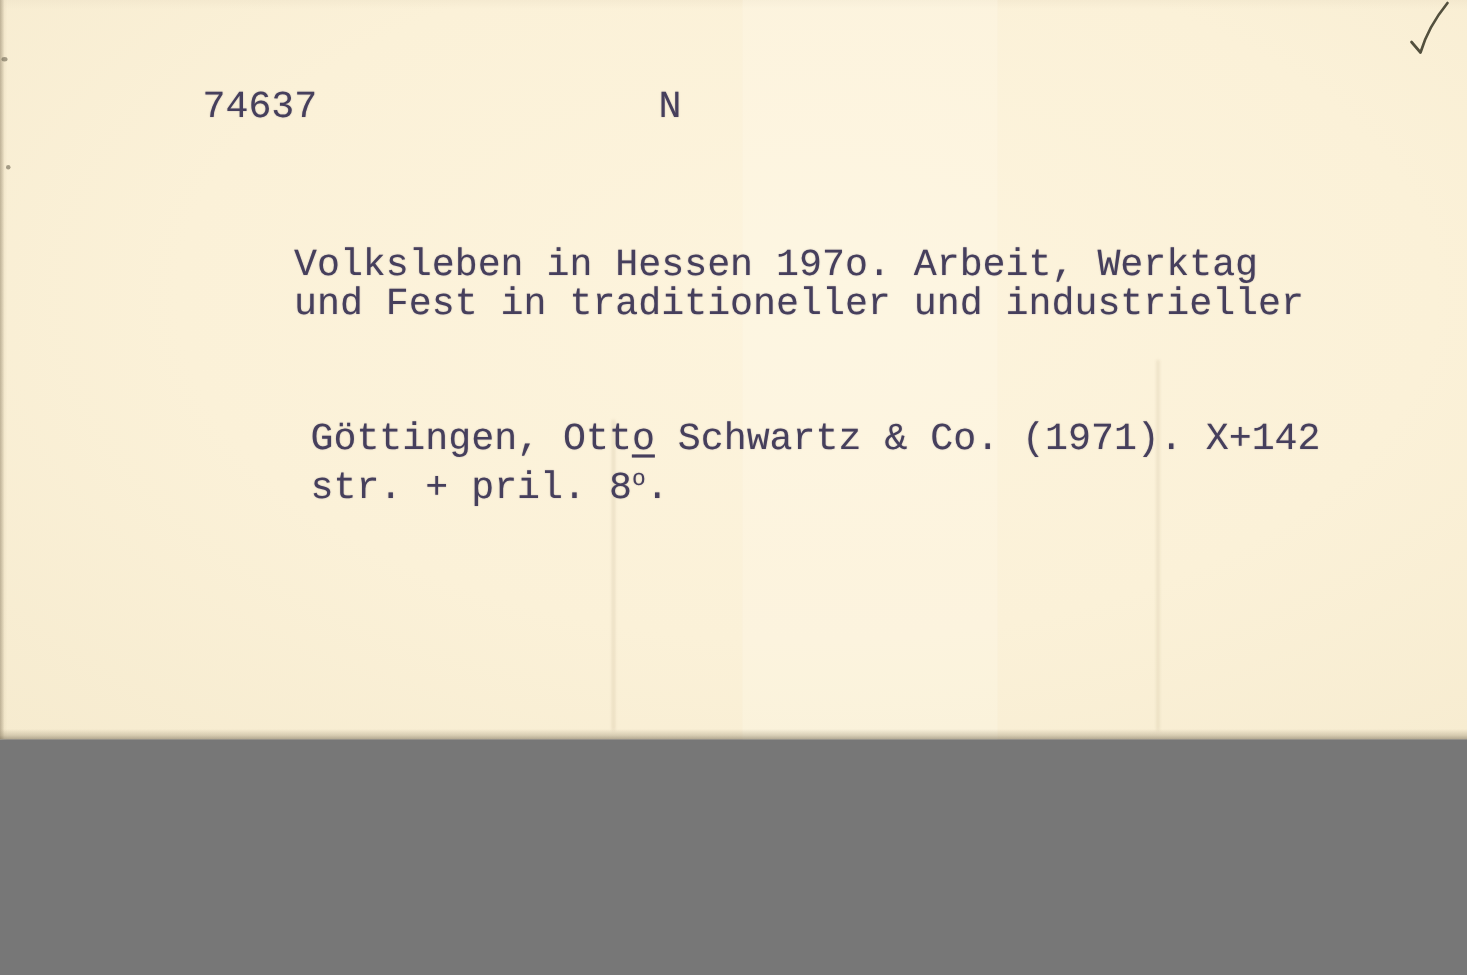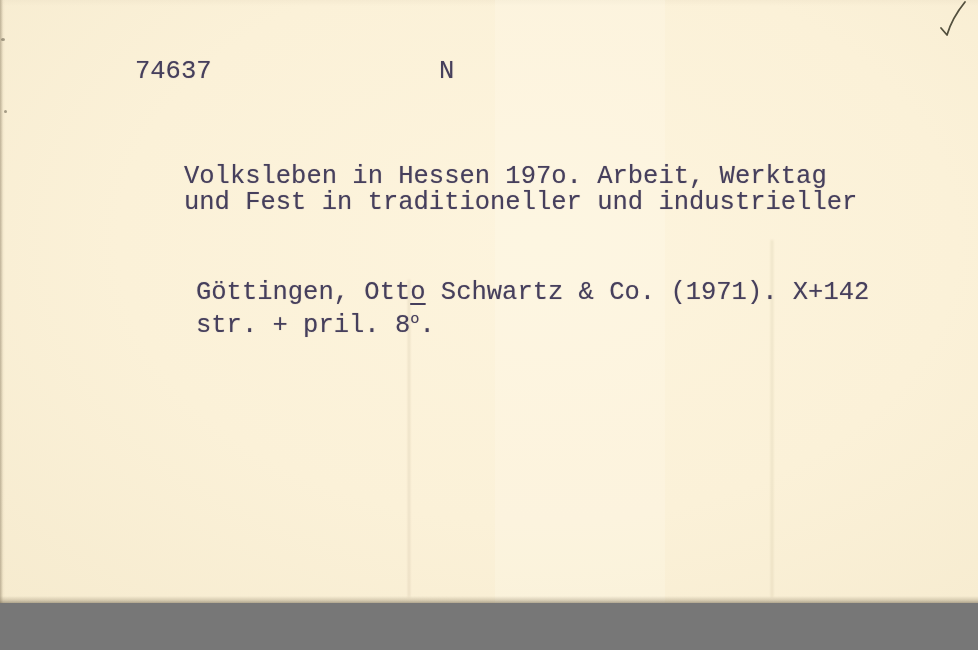--- a/index.html
+++ b/index.html
@@ -1,18 +1,18 @@
 <!DOCTYPE html>
 <html><head>
 <meta charset="utf-8">
 <style>
   html,body { margin:0; padding:0; background:#777; }
   .scan {
     position:relative;
-    width:978px; height:603px;
+    width:978px; height:493px;
     overflow:hidden;
     background:
       linear-gradient(180deg, rgba(234,222,196,0.35) 0px, rgba(234,222,196,0) 6px),
       linear-gradient(90deg, rgba(215,200,168,0.45) 0px, rgba(215,200,168,0) 5px),
       radial-gradient(ellipse at 55% 40%, #fdf4dd 0%, #fbf1d8 55%, #f6ebcf 100%);
     font-family:"Liberation Mono","DejaVu Sans Mono",monospace;
     color:#463f5c;
   }
   
   .band { position:absolute; top:0; bottom:0; pointer-events:none; }
@@ -35,22 +35,22 @@
   .speck-1 { left:1px; top:38px; width:4px; height:3px; }
   .speck-2 { left:4px; top:110px; width:3px; height:3px; }
 
   .tw { text-shadow:0 0 1px rgba(70,63,93,0.40); letter-spacing:0; white-space:pre; }
 
   .call-number { position:absolute; left:135px; top:57px; font-size:25.5px; }
   .section-letter { position:absolute; left:439px; top:57px; font-size:25.5px; }
 
   .heading { position:absolute; left:148px; top:138px; font-size:25.5px; }
 
-  .title-block   { position:absolute; left:184px; top:164px; font-size:25.5px; line-height:26px; }
-  .imprint-block { position:absolute; left:196px; top:280px; font-size:25.5px; line-height:26px; }
+  .title-block   { position:absolute; left:196px; top:164px; font-size:25.5px; line-height:26px; }
+  .imprint-block { position:absolute; left:207px; top:280px; font-size:25.5px; line-height:26px; }
 
   .tline span.u {
     text-decoration:underline;
     text-decoration-thickness:2px;
     text-underline-offset:4px;
   }
   .tline span.sup {
     font-size:0.60em;
     vertical-align:0.58em;
   }

